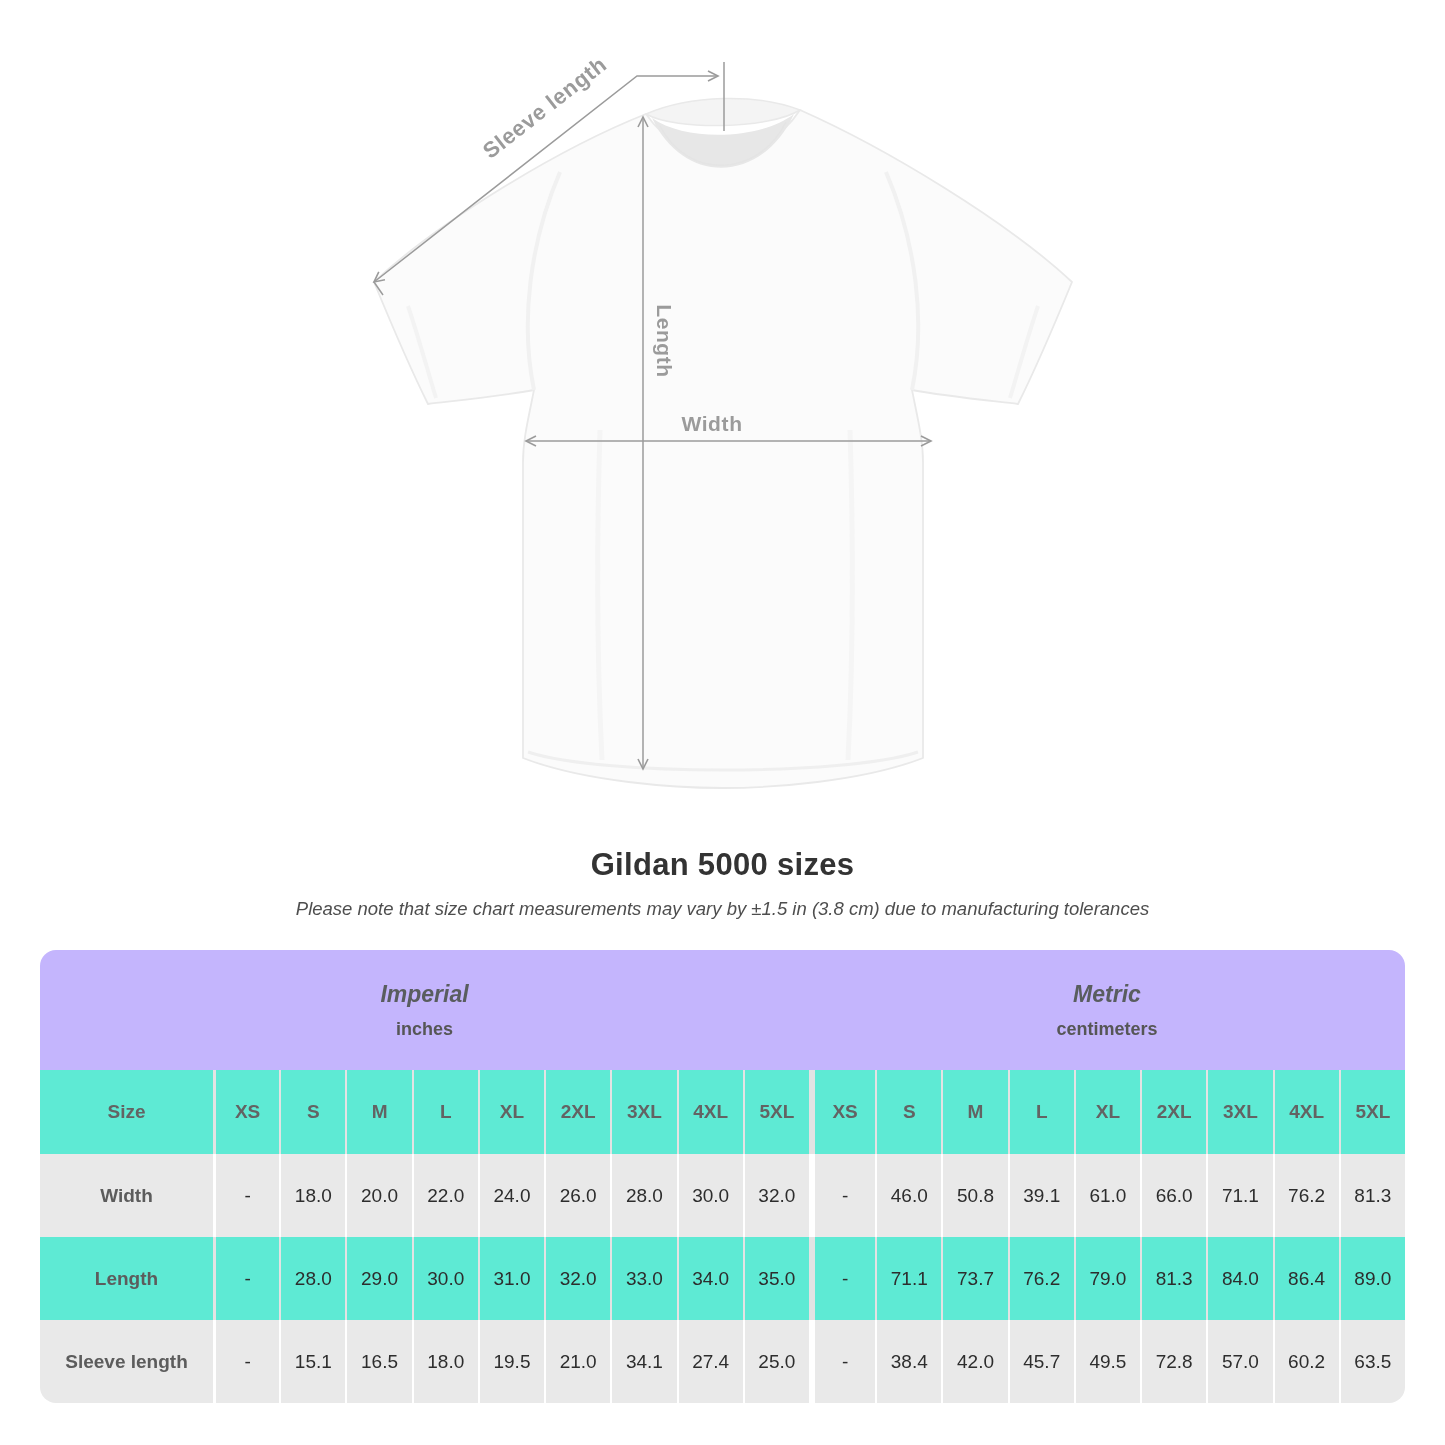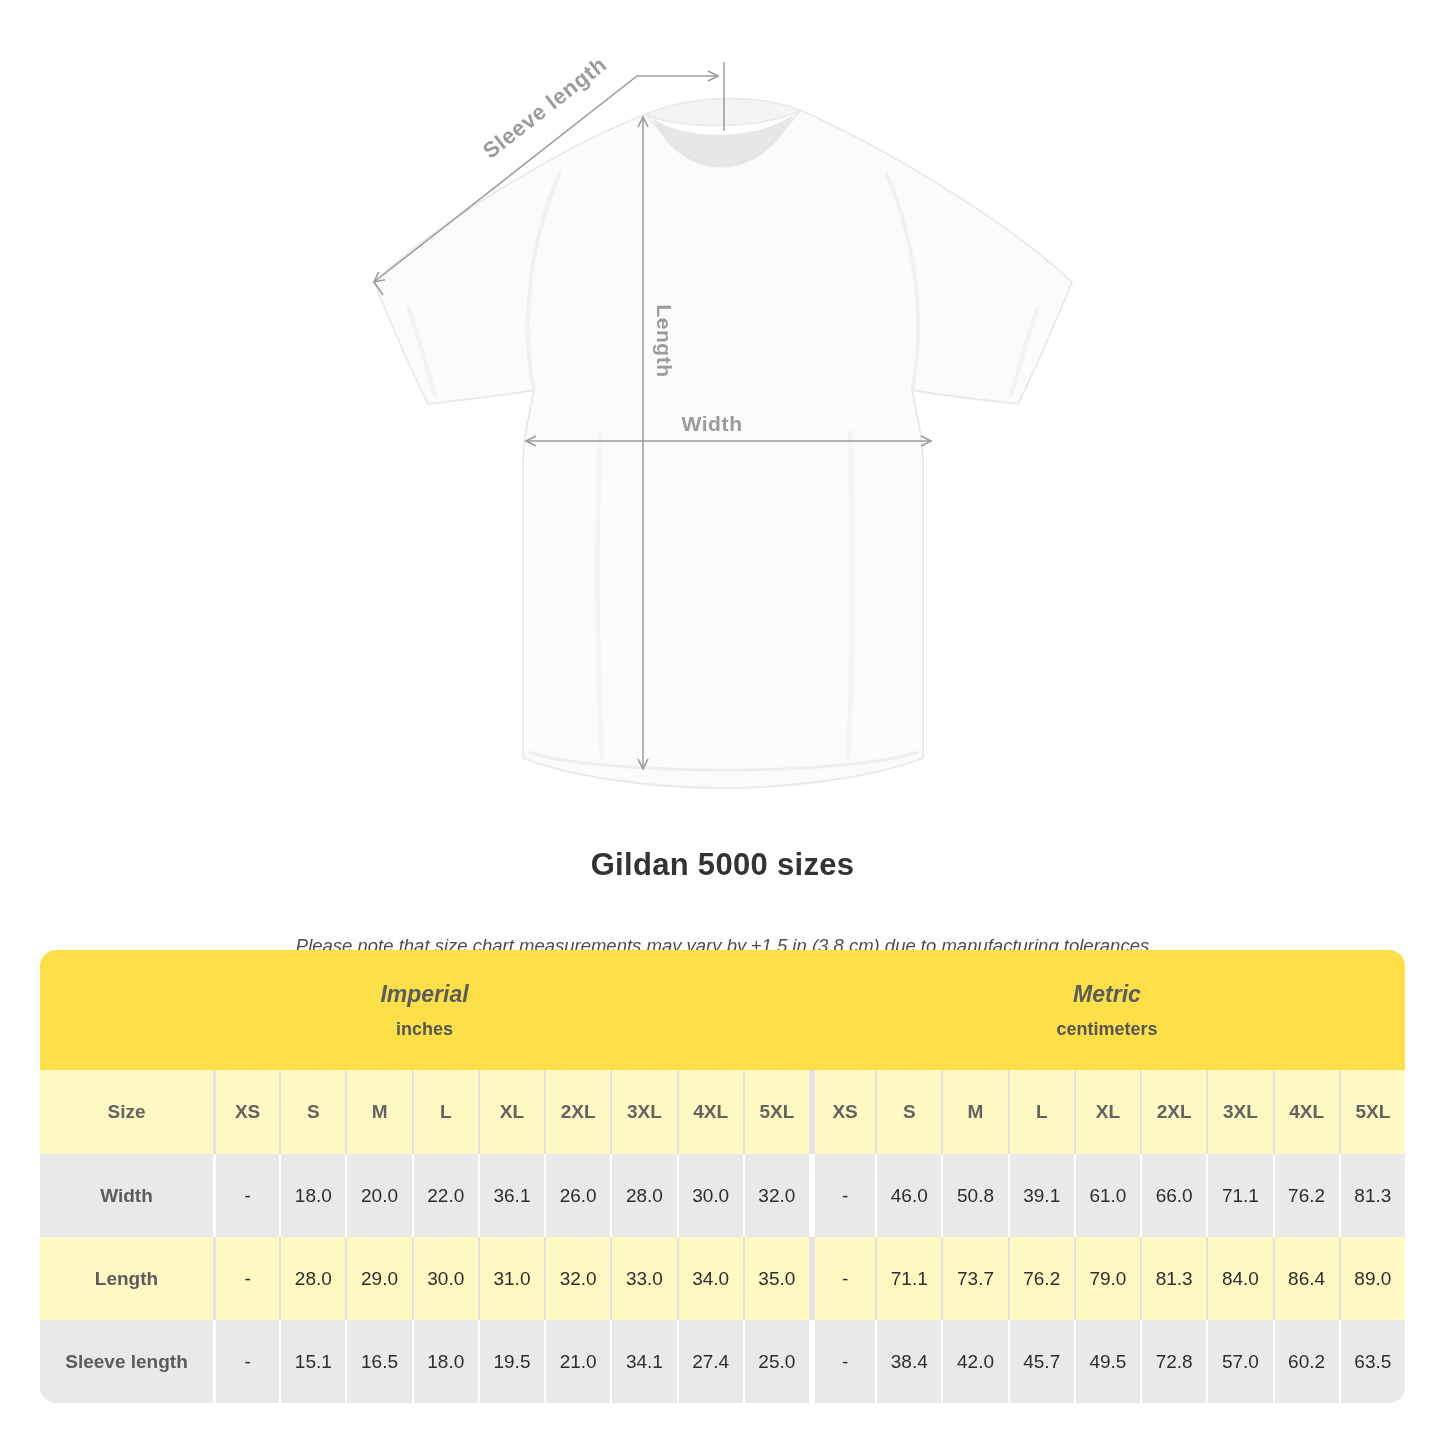--- a/index.html
+++ b/index.html
@@ -23,41 +23,41 @@
   .lbl-width  { left:712px; top:424px; font-size:21px;
     transform:translate(-50%,-50%); }
 
   
   .title {
     position:absolute; top:847px; left:0; width:1445px; text-align:center;
     font-size:31px; font-weight:bold; color:#333333; letter-spacing:0.3px;
   }
   .subtitle {
     position:absolute; top:898px; left:0; width:1445px; text-align:center;
-    font-size:18.5px; font-style:italic; color:#4e4e4e;margin-top:37px;
+    font-size:18.5px; font-style:italic; color:#4e4e4e;
   }
 
   
   .table-card {
     position:absolute; top:950px; left:40px; width:1365px;
     border-radius:16px; overflow:hidden;
   }
   table.size-table {
     width:100%; border-collapse:separate; border-spacing:0; table-layout:fixed;
   }
   col.c-label { width:173px; }
 
   tr.unit-row th {
-    background:#fde047; height:120px; text-align:center; vertical-align:middle;
+    background:#c4b5fd; height:120px; text-align:center; vertical-align:middle;
     border:none; padding:0;
   }
   .unit-name { font-size:23px; font-weight:bold; font-style:italic; color:#595d5f; }
   .unit-sub  { font-size:18px; color:#565656; margin-top:11px; }
 
-  tr.r-white > th, tr.r-white > td { background:#fef9c3; }
+  tr.r-white > th, tr.r-white > td { background:#5eead4; }
   tr.r-gray  > th, tr.r-gray  > td { background:#e9e9e9; }
   tr.r-white > .sep { border-left-color:#e3e3e3; }
   tr.r-gray  > .sep { border-left-color:#ffffff; }
 
   .sep  { border-left:2px solid; }
   .sep3 { border-left-width:3px; }
   .sep6 { border-left-width:6px; }
 
   tr.sizes-row th {
     height:84px; text-align:center; vertical-align:middle;
@@ -190,21 +190,21 @@
         <th class="sep">5XL</th>
       </tr>
     </thead>
     <tbody>
       <tr class="data-row r-gray">
         <th class="rlabel">Width</th>
         <td class="sep sep3">-</td>
         <td class="sep">18.0</td>
         <td class="sep">20.0</td>
         <td class="sep">22.0</td>
-        <td class="sep">36.1</td>
+        <td class="sep">24.0</td>
         <td class="sep">26.0</td>
         <td class="sep">28.0</td>
         <td class="sep">30.0</td>
         <td class="sep">32.0</td>
         <td class="sep sep6">-</td>
         <td class="sep">46.0</td>
         <td class="sep">50.8</td>
         <td class="sep">39.1</td>
         <td class="sep">61.0</td>
         <td class="sep">66.0</td>

